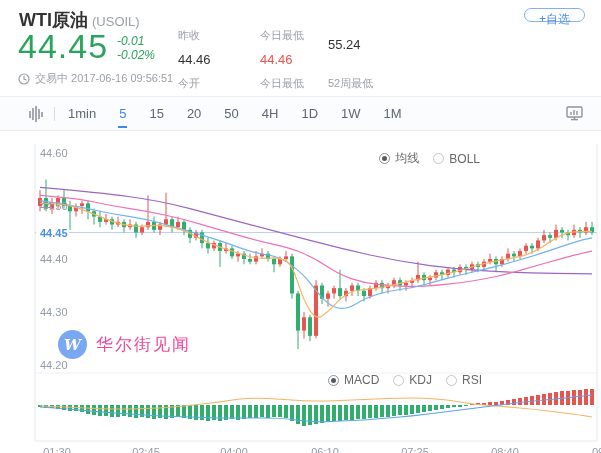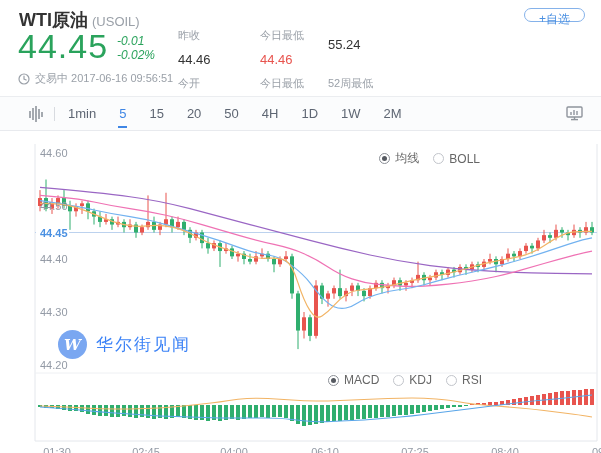--- a/index.html
+++ b/index.html
@@ -42,21 +42,21 @@
   .indicator-overlay { top:229px; right:14px; }
   .radio { display:inline-flex; align-items:center; gap:5px; font-size:12px; color:#666; cursor:pointer; }
   .radio .dot { width:11px; height:11px; border-radius:50%; border:1px solid #c2c5cb; position:relative; background:#fff; }
   .radio.selected .dot { border-color:#8b8f96; }
   .radio.selected .dot::after { content:""; position:absolute; left:2px; top:2px; width:5px; height:5px;
     border-radius:50%; background:#565a61; }
   .watermark { position:absolute; left:58px; top:186px; display:flex; align-items:center; gap:9px; }
   .wm-circle { width:29px; height:29px; border-radius:50%; background:#7aa7f1; color:#fff;
     display:flex; align-items:center; justify-content:center;
     font-family:"DejaVu Serif", serif; font-style:italic; font-weight:700; font-size:15px; }
-  .wm-text { font-size:17px; color:#3b82f6; letter-spacing:2px; }
+  .wm-text { font-size:17px; color:#ec4899; letter-spacing:2px; }
 </style>
 </head>
 <body>
 
 <div class="app">
 
   <div class="hdr-title">
     <span>WTI原油</span><span class="hdr-symbol">(USOIL)</span>
   </div>
   <button class="watch-btn">+自选</button>
@@ -116,21 +116,21 @@
     <span class="tb-divider"></span>
     <span id="periods" style="display:flex;align-items:center;">
         <span class="period">1min</span>
         <span class="period active">5</span>
         <span class="period">15</span>
         <span class="period">20</span>
         <span class="period">50</span>
         <span class="period">4H</span>
         <span class="period">1D</span>
         <span class="period">1W</span>
-        <span class="period">2M</span>
+        <span class="period">1M</span>
       </span>
     <span class="tb-icon fullscreen-btn">
       <svg width="17" height="15" viewBox="0 0 17 15">
         <rect x="1" y="1" width="15" height="10" rx="1" fill="none" stroke="#8f949c" stroke-width="1.4"></rect>
         <line x1="5" y1="9" x2="5" y2="6" stroke="#8f949c" stroke-width="1.4"></line>
         <line x1="8" y1="9" x2="8" y2="4" stroke="#8f949c" stroke-width="1.4"></line>
         <line x1="11" y1="9" x2="11" y2="5" stroke="#8f949c" stroke-width="1.4"></line>
         <line x1="8.5" y1="11" x2="8.5" y2="13" stroke="#8f949c" stroke-width="1.4"></line>
         <line x1="5" y1="13.6" x2="12" y2="13.6" stroke="#8f949c" stroke-width="1.4"></line>
       </svg>

